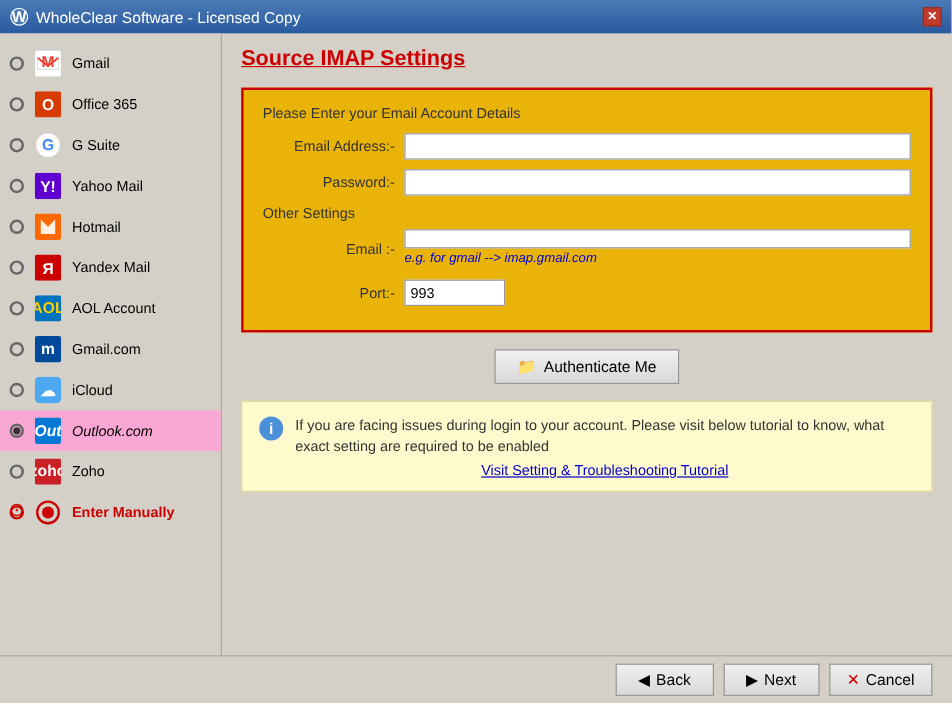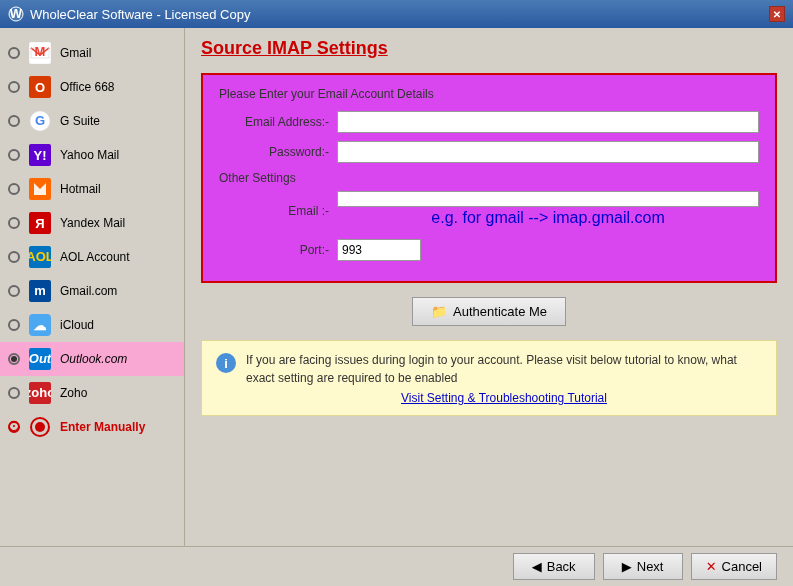--- a/index.html
+++ b/index.html
@@ -89,21 +89,21 @@
       font-size: 18px;
       font-weight: bold;
       text-decoration: underline;
       text-align: left;
       margin-bottom: 4px;
     }
 
     
     .form-panel {
       border: 2px solid #cc0000;
-      background: #d946ef;
+      background: #eab308;
       padding: 12px 16px;
     }
     .form-panel-title {
       font-size: 12px;
       margin-bottom: 10px;
       color: #333;
     }
     .form-row {
       display: flex;
       align-items: center;
@@ -124,23 +124,24 @@
       background: white;
       padding: 0 4px;
       font-size: 12px;
     }
     .other-settings-label {
       font-size: 12px;
       color: #333;
       margin: 8px 0 6px 0;
     }
     .host-hint {
-      font-size: 16px;
+      font-size: 11px;
       color: #0000cc;
-      text-align: center;
+      text-align: left;
+      font-style: italic;
       margin-bottom: 4px;
     }
     .port-input {
       width: 84px;
       height: 22px;
       border: 1px solid #999;
       background: white;
       padding: 0 4px;
       font-size: 12px;
     }
@@ -257,21 +258,21 @@
     </div>
 
     <div class="sidebar-item">
       <div class="radio-dot"></div>
       <div class="sidebar-icon">
         <svg width="22" height="22" viewBox="0 0 22 22">
             <rect width="22" height="22" rx="2" fill="#d83b01"></rect>
             <text x="11" y="16" text-anchor="middle" font-size="12" font-weight="bold" fill="white">O</text>
           </svg>
       </div>
-      <span class="sidebar-label">Office 668</span>
+      <span class="sidebar-label">Office 365</span>
     </div>
 
     <div class="sidebar-item">
       <div class="radio-dot"></div>
       <div class="sidebar-icon">
         <svg width="22" height="22" viewBox="0 0 22 22">
             <circle cx="11" cy="11" r="10" fill="white" stroke="#ddd" stroke-width="0.5"></circle>
             <text x="11" y="15" text-anchor="middle" font-size="14" font-weight="900" fill="#4285f4">G</text>
           </svg>
       </div>

